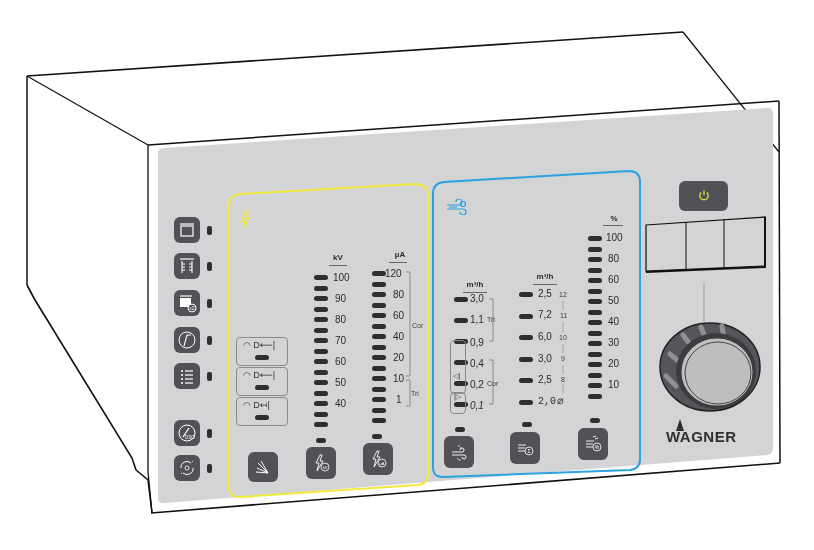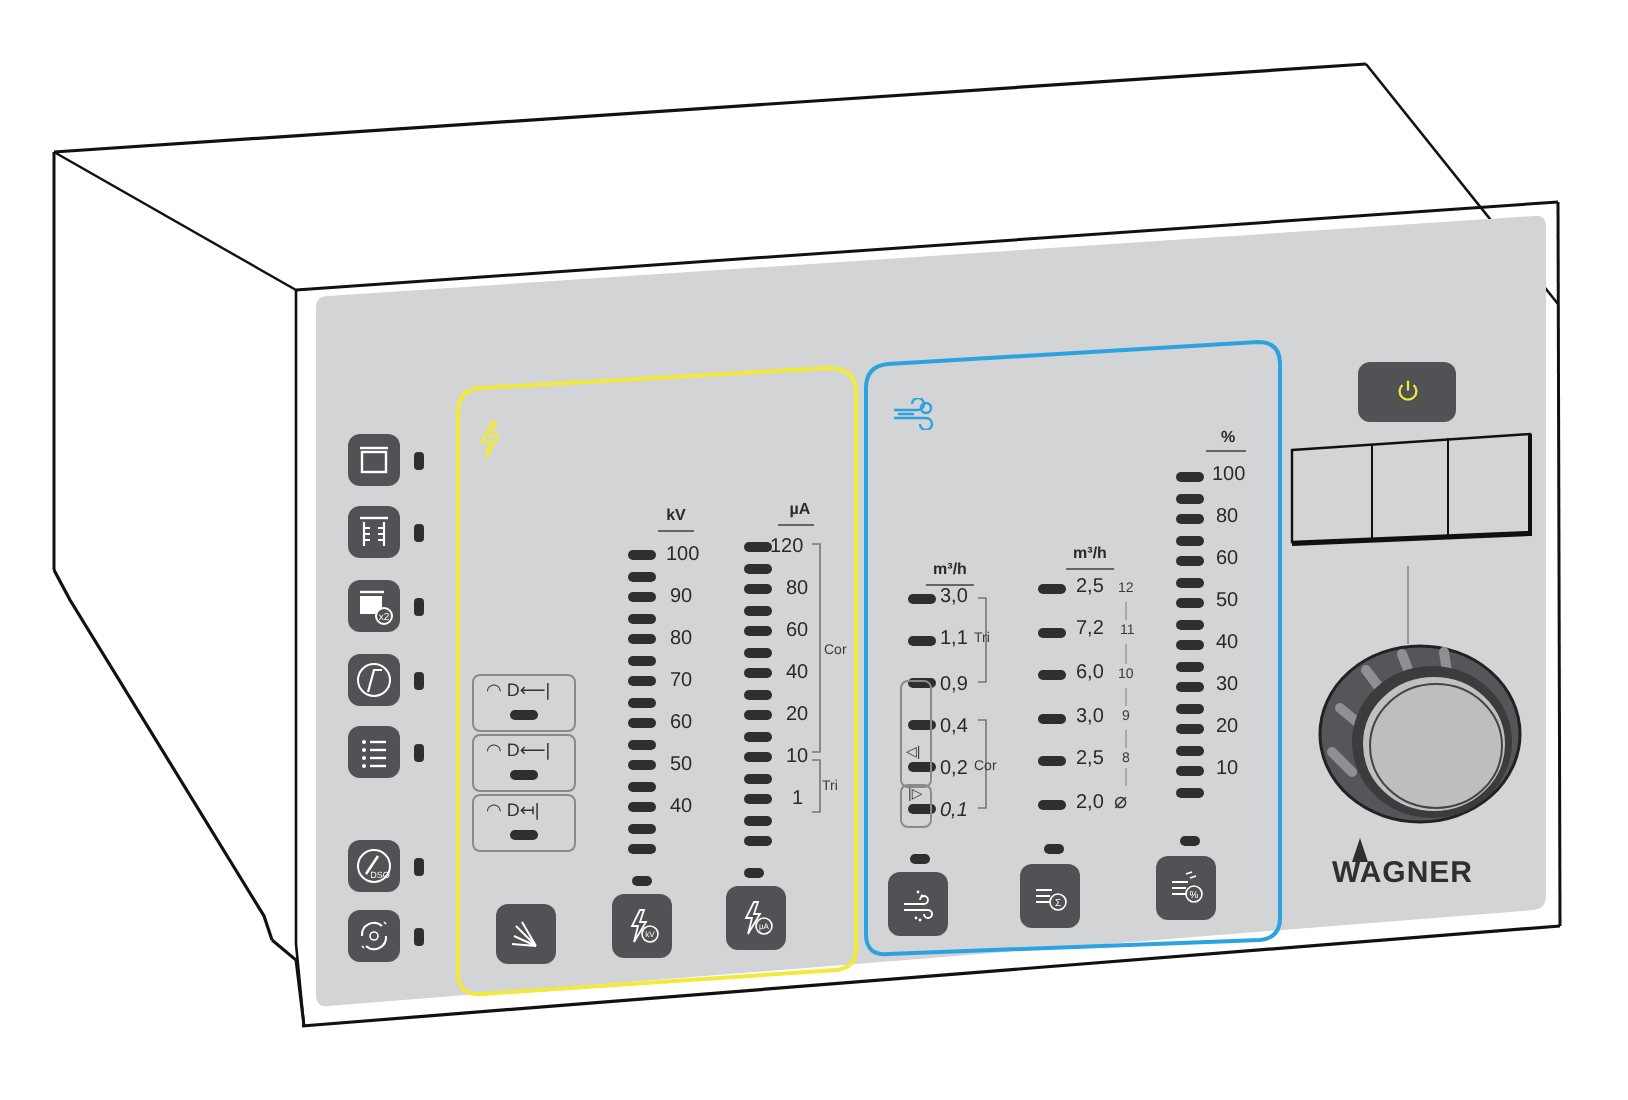--- a/index.html
+++ b/index.html
@@ -608,21 +608,21 @@
     <div class="led-bar" style="left: 519px; top: 335px;"></div>
     <div class="led-bar" style="left: 519px; top: 356.5px;"></div>
     <div class="led-bar" style="left: 519px; top: 378px;"></div>
     <div class="led-bar" style="left: 519px; top: 399.5px;"></div>
   </div>
 <div class="lbl" style="left:538px;top:288px;">2,5</div>
 <div class="lbl" style="left:538px;top:309px;">7,2</div>
 <div class="lbl" style="left:538px;top:331px;">6,0</div>
 <div class="lbl" style="left:538px;top:353px;">3,0</div>
 <div class="lbl" style="left:538px;top:374px;">2,5</div>
-<div class="lbl" style="left:538px;top:396px;">2,0</div>
+<div class="lbl" style="left:538px;top:396px;font-family:Liberation Mono, monospace;">2,0</div>
 <div class="lbl-sm" style="left:559px;top:291px;">12</div>
 <div class="lbl-sm" style="left:560px;top:312px;">11</div>
 <div class="lbl-sm" style="left:559px;top:334px;">10</div>
 <div class="lbl-sm" style="left:561px;top:355px;">9</div>
 <div class="lbl-sm" style="left:561px;top:376px;">8</div>
 <div class="abs" style="left:557px;top:394px;font-size:11px;color:#333;">⌀</div>
 <svg class="abs" style="left:561px;top:298px;" width="4" height="96">
     <line x1="2" y1="3" x2="2" y2="12" stroke="#888" stroke-width="0.6"></line>
     <line x1="2" y1="24" x2="2" y2="34" stroke="#888" stroke-width="0.6"></line>
     <line x1="2" y1="46" x2="2" y2="55" stroke="#888" stroke-width="0.6"></line>

